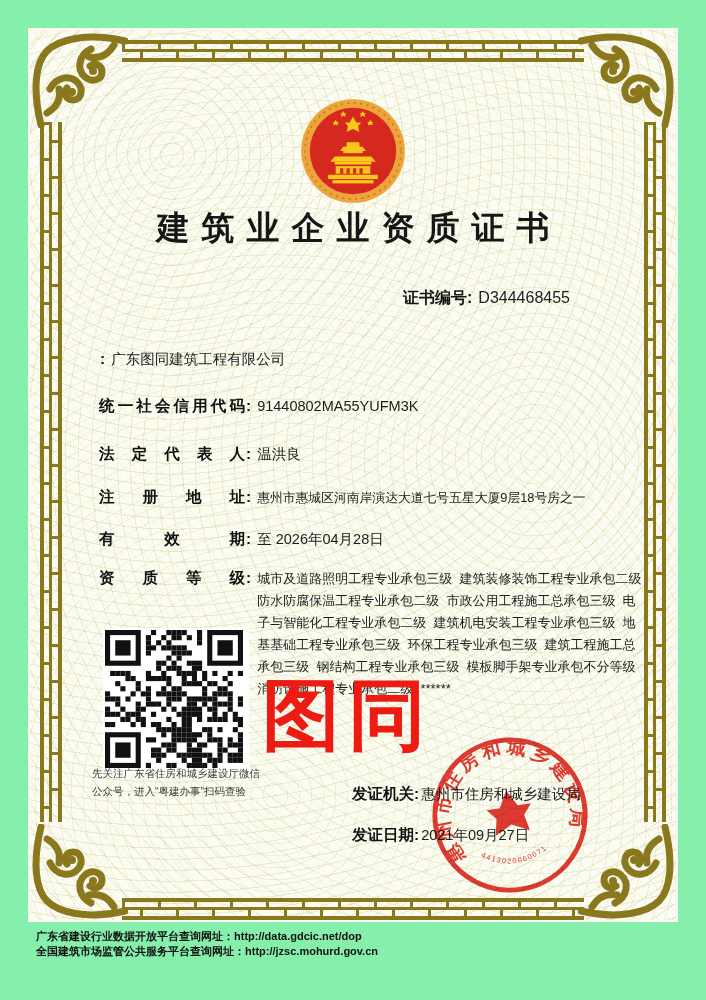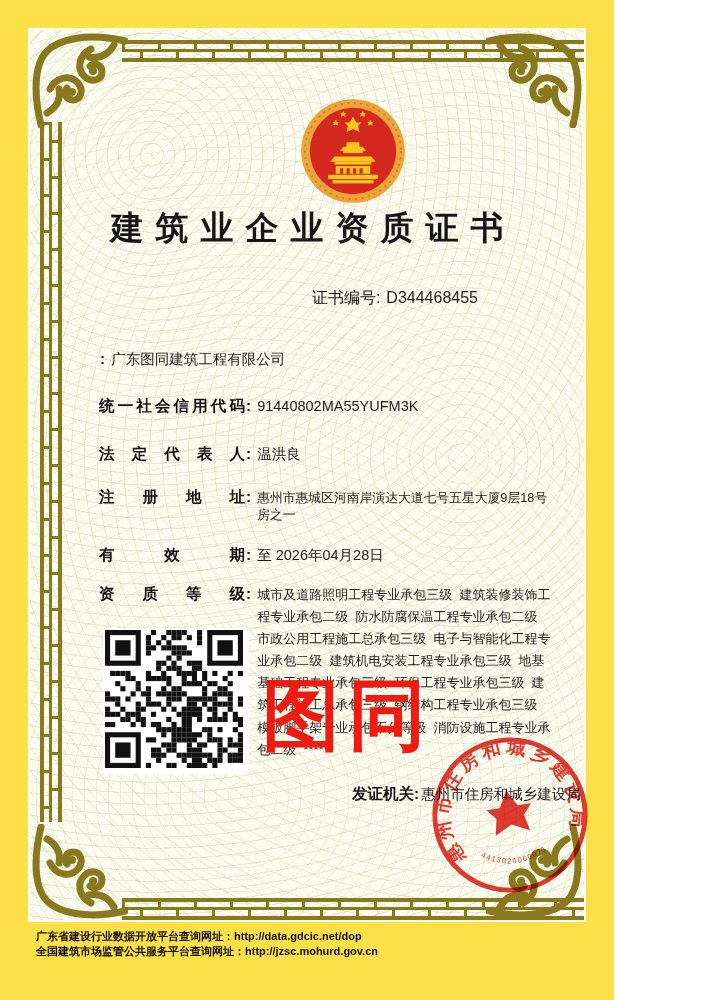--- a/index.html
+++ b/index.html
@@ -3,21 +3,21 @@
 <meta charset="utf-8">
 <style>
   :root{
     --gold:#8a781e;
     --seal-red:#dd2118;
     --wm-red:#ee1b13;
     --ink:#141414;
   }
   html,body{margin:0;padding:0;background:#fff;}
   .page{
-    position:relative;width:614px;height:1000px;background:#fde047;
+    position:relative;width:706px;height:1000px;background:#86efac;
     font-family:"Liberation Sans","DejaVu Sans",sans-serif;color:var(--ink);
     overflow:hidden;
   }
   
   .inner{position:absolute;left:28px;top:28px;right:28px;bottom:78px;background:#fcfcf2;z-index:0;}
   .mesh{
     position:absolute;left:30px;top:30px;right:30px;bottom:80px;z-index:1;pointer-events:none;
     background-image:
       repeating-radial-gradient(circle at 22% 14%, rgba(193,198,128,.30) 0 1.1px, transparent 1.1px 11px),
       repeating-radial-gradient(circle at 78% 48%, rgba(193,198,128,.26) 0 1.1px, transparent 1.1px 13px),
@@ -55,21 +55,21 @@
   .corner-tr{right:28px;top:28px;transform:scaleX(-1);}
   .corner-bl{left:28px;top:824px;transform:scaleY(-1);}
   .corner-br{right:28px;top:824px;transform:scale(-1,-1);}
   
   .emblem{position:absolute;left:299px;top:97px;width:108px;height:108px;z-index:3;}
   .title{
     position:absolute;left:0;right:0;top:206px;z-index:3;margin:0;
     text-align:center;font-size:33px;font-weight:bold;letter-spacing:12px;padding-left:12px;color:#161616;
   }
   .cert-no{position:absolute;top:288px;right:136px;z-index:3;font-size:16px;}
-  .cert-no .cert-no-label{font-weight:normal;margin-right:6px;}
+  .cert-no .cert-no-label{font-weight:bold;margin-right:6px;}
   .cert-no .cert-no-value{font-weight:500;color:#222;}
   .fields{position:absolute;left:99px;top:350px;right:58px;z-index:3;}
   .row{display:flex;align-items:baseline;}
   .lab{
     width:146px;flex:0 0 146px;font-weight:bold;font-size:15.5px;color:#111;
     text-align:justify;text-align-last:justify;
   }
   .colon{font-weight:bold;font-size:15.5px;margin:0 6px 0 1px;}
   .val{flex:1;font-size:14.5px;color:#1c1c1c;}
   .val-sm{font-size:12.8px;}
@@ -507,26 +507,31 @@
           <rect x="10.222222222222221" y="10.222222222222221" width="15.333333333333332" height="15.333333333333332" fill="#111"></rect>
           <rect x="102.22222222222221" y="0" width="35.77777777777777" height="35.77777777777777" fill="#111"></rect>
           <rect x="107.33333333333333" y="5.111111111111111" width="25.555555555555554" height="25.555555555555554" fill="#fff"></rect>
           <rect x="112.44444444444443" y="10.222222222222221" width="15.333333333333332" height="15.333333333333332" fill="#111"></rect>
           <rect x="0" y="102.22222222222221" width="35.77777777777777" height="35.77777777777777" fill="#111"></rect>
           <rect x="5.111111111111111" y="107.33333333333333" width="25.555555555555554" height="25.555555555555554" fill="#fff"></rect>
           <rect x="10.222222222222221" y="112.44444444444443" width="15.333333333333332" height="15.333333333333332" fill="#111"></rect>
         </g>
       </svg>
   </div>
+  <div class="qr-caption">先关注广东省住房和城乡建设厅微信公众号，进入“粤建办事”扫码查验</div>
 
   <div class="watermark">图同</div>
 
   <div class="issue-row issue-authority">
     <span class="issue-label">发证机关:</span>
     <span class="issue-value">惠州市住房和城乡建设局</span>
+  </div>
+  <div class="issue-row issue-date">
+    <span class="issue-label">发证日期:</span>
+    <span class="issue-value">2021年09月27日</span>
   </div>
 
   <svg class="seal" viewBox="0 0 170 170">
     <defs>
       <path id="seal-arc" d="M34.2,120.6 A62,62 0 1 1 135.8,120.6"></path>
       <path id="seal-code-arc" d="M49,122 Q85,146 121,122"></path>
     </defs>
     <circle cx="85" cy="85" r="76" fill="none" stroke="#dd2118" stroke-width="5"></circle>
     <polygon transform="translate(85,84) scale(24)" fill="#dd2118" points="0,-1 .38,-.31 .95,-.31 .59,.12 .73,.81 0,.45 -.73,.81 -.59,.12 -.95,-.31 -.38,-.31"></polygon>
     <text fill="#dd2118" font-size="19" font-weight="bold" letter-spacing="4.5">

